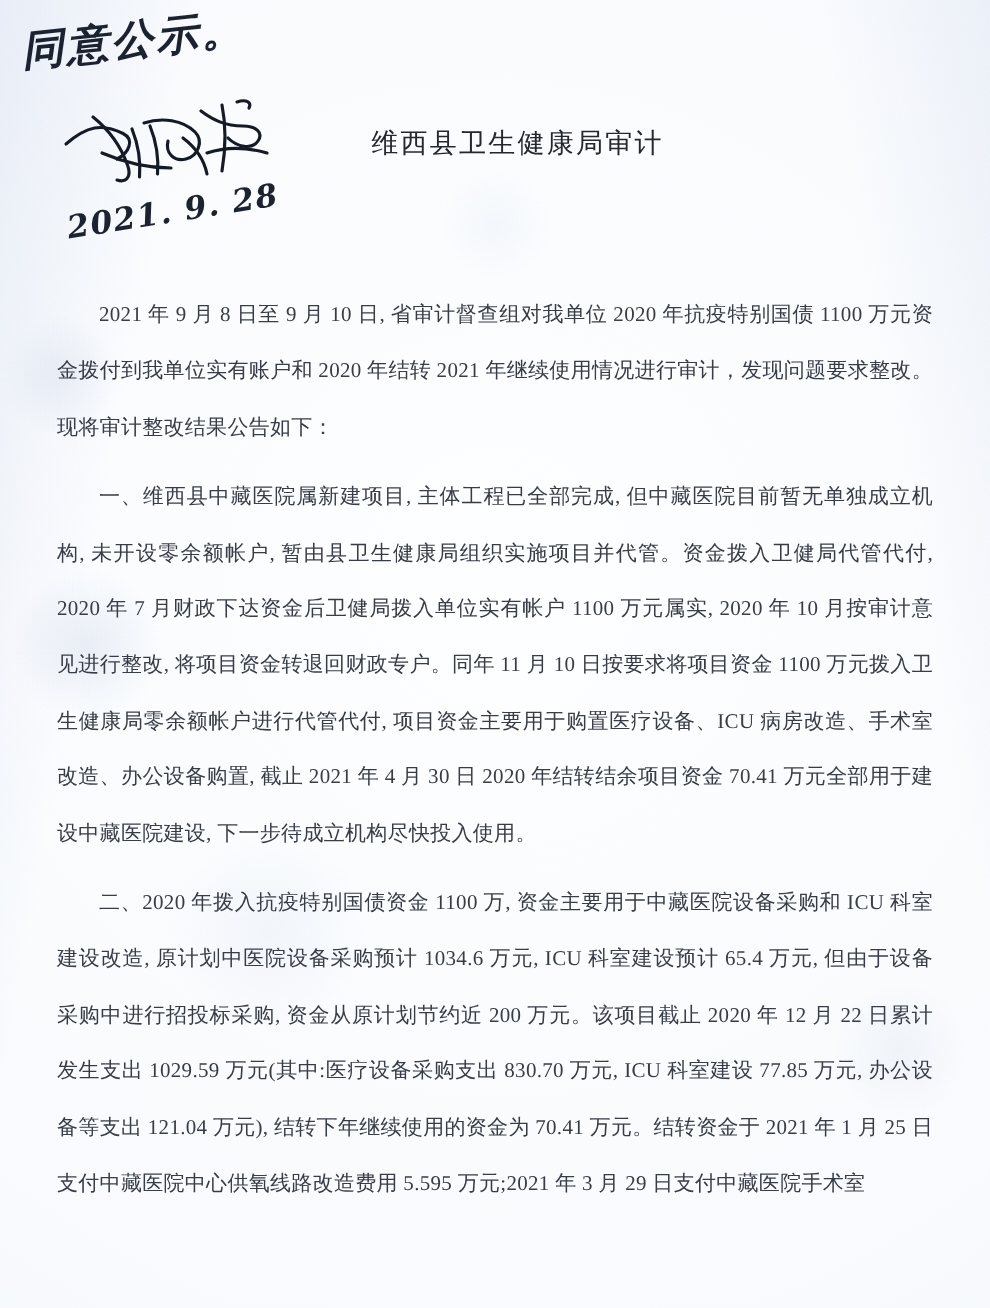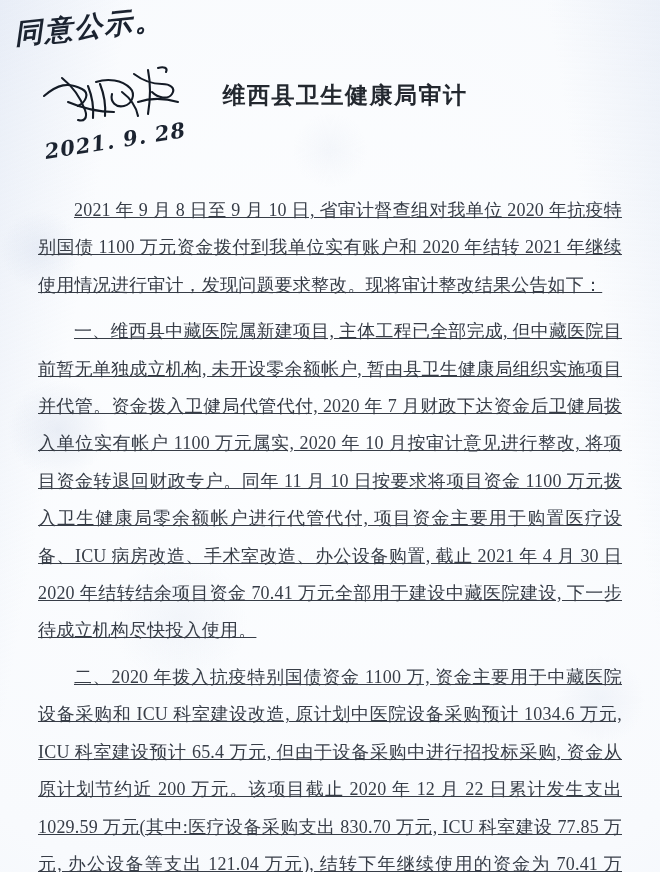--- a/index.html
+++ b/index.html
@@ -79,46 +79,45 @@
   .title-block {
     position: absolute;
     left: 180px;
     top: 74px;
     width: 330px;
     text-align: center;
     z-index: 4;
   }
   .title-line {
     font-family: "Liberation Sans", "DejaVu Sans", sans-serif;
-    font-weight: bold;
-    font-size: 23px;
+    font-weight: normal;
+    font-size: 18px;
     line-height: 43px;
     letter-spacing: 1.5px;
     color: #23282f;
     white-space: nowrap;
   }
 
   
   #body {
     position: absolute;
     left: 38px;
     top: 192px;
     width: 584px;
     z-index: 3;
   }
   .para {
     margin: 0 0 9px 0;
-    font-size: 18px;
+    font-size: 14px;
     line-height: 37.4px;
     color: #373d47;
     text-align: justify;
     text-justify: inter-character;
     letter-spacing: 0.2px;
     text-indent: 2em;
-    text-decoration: underline;
   }
   .para:last-child { margin-bottom: 0; }
 </style>
 </head>
 <body>
 
 <div id="page">
 
   <div class="hand" id="hand-approve">同意公示。</div>
 

